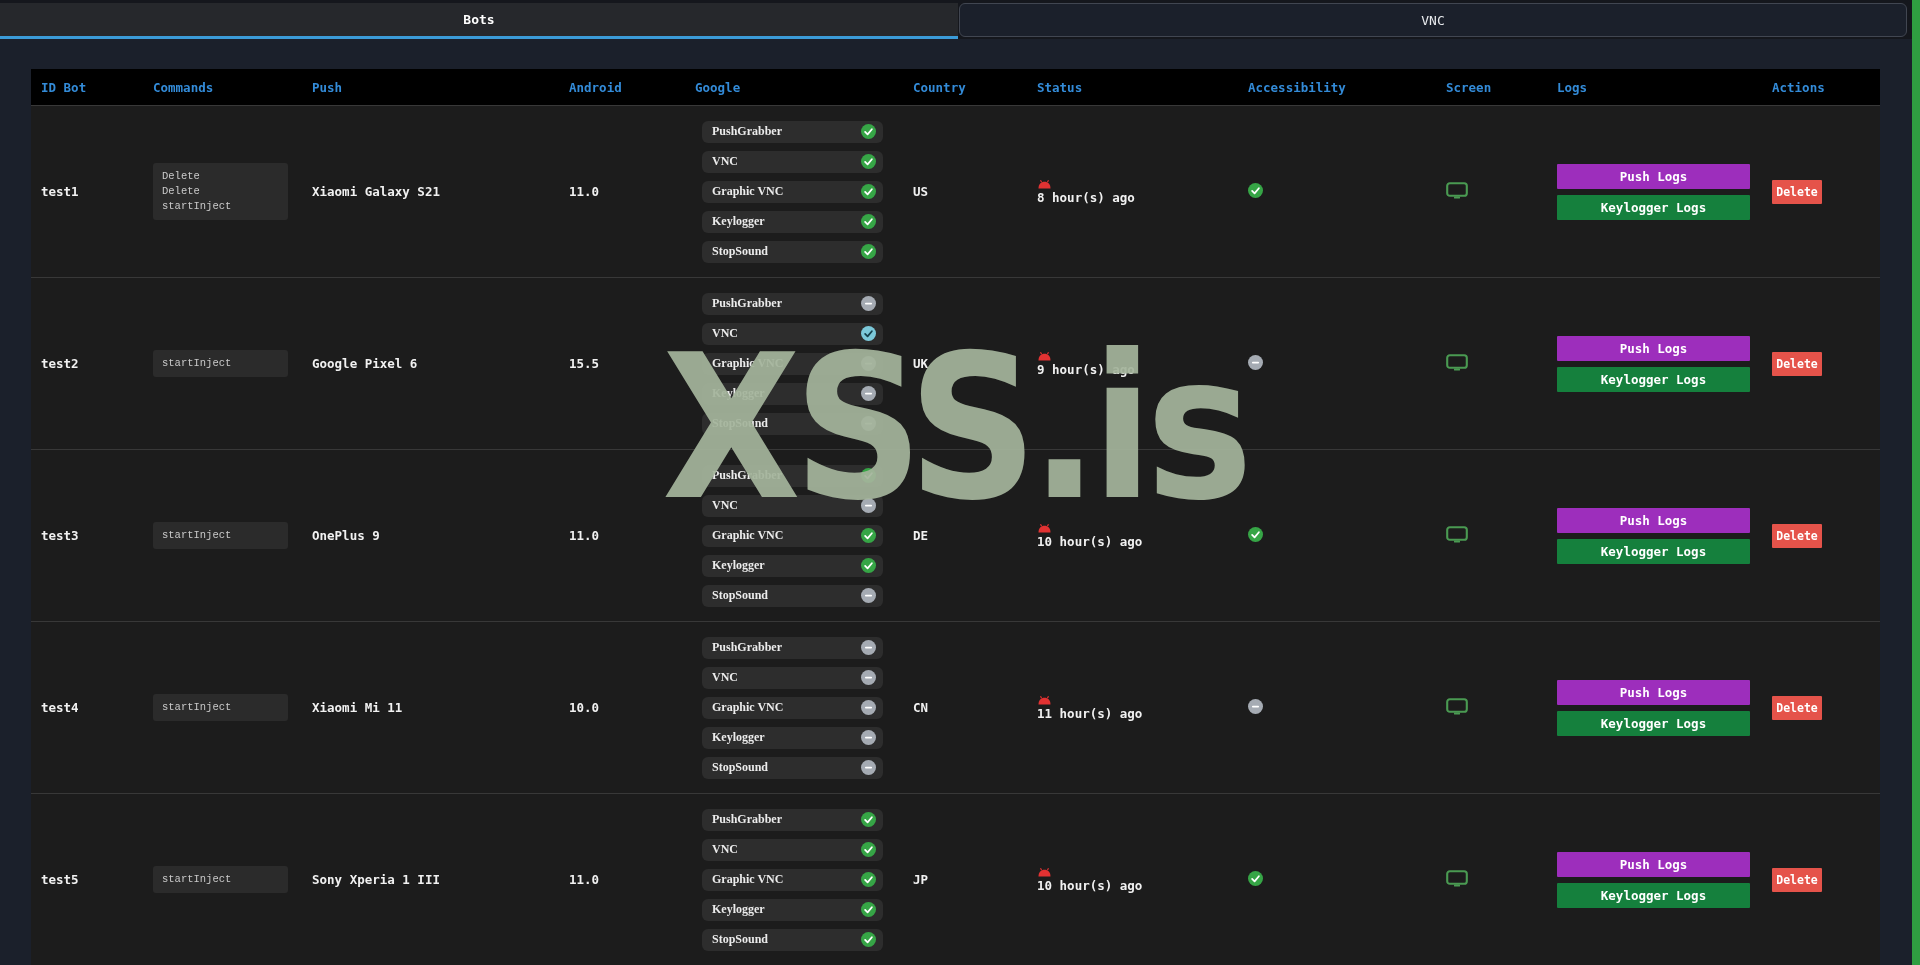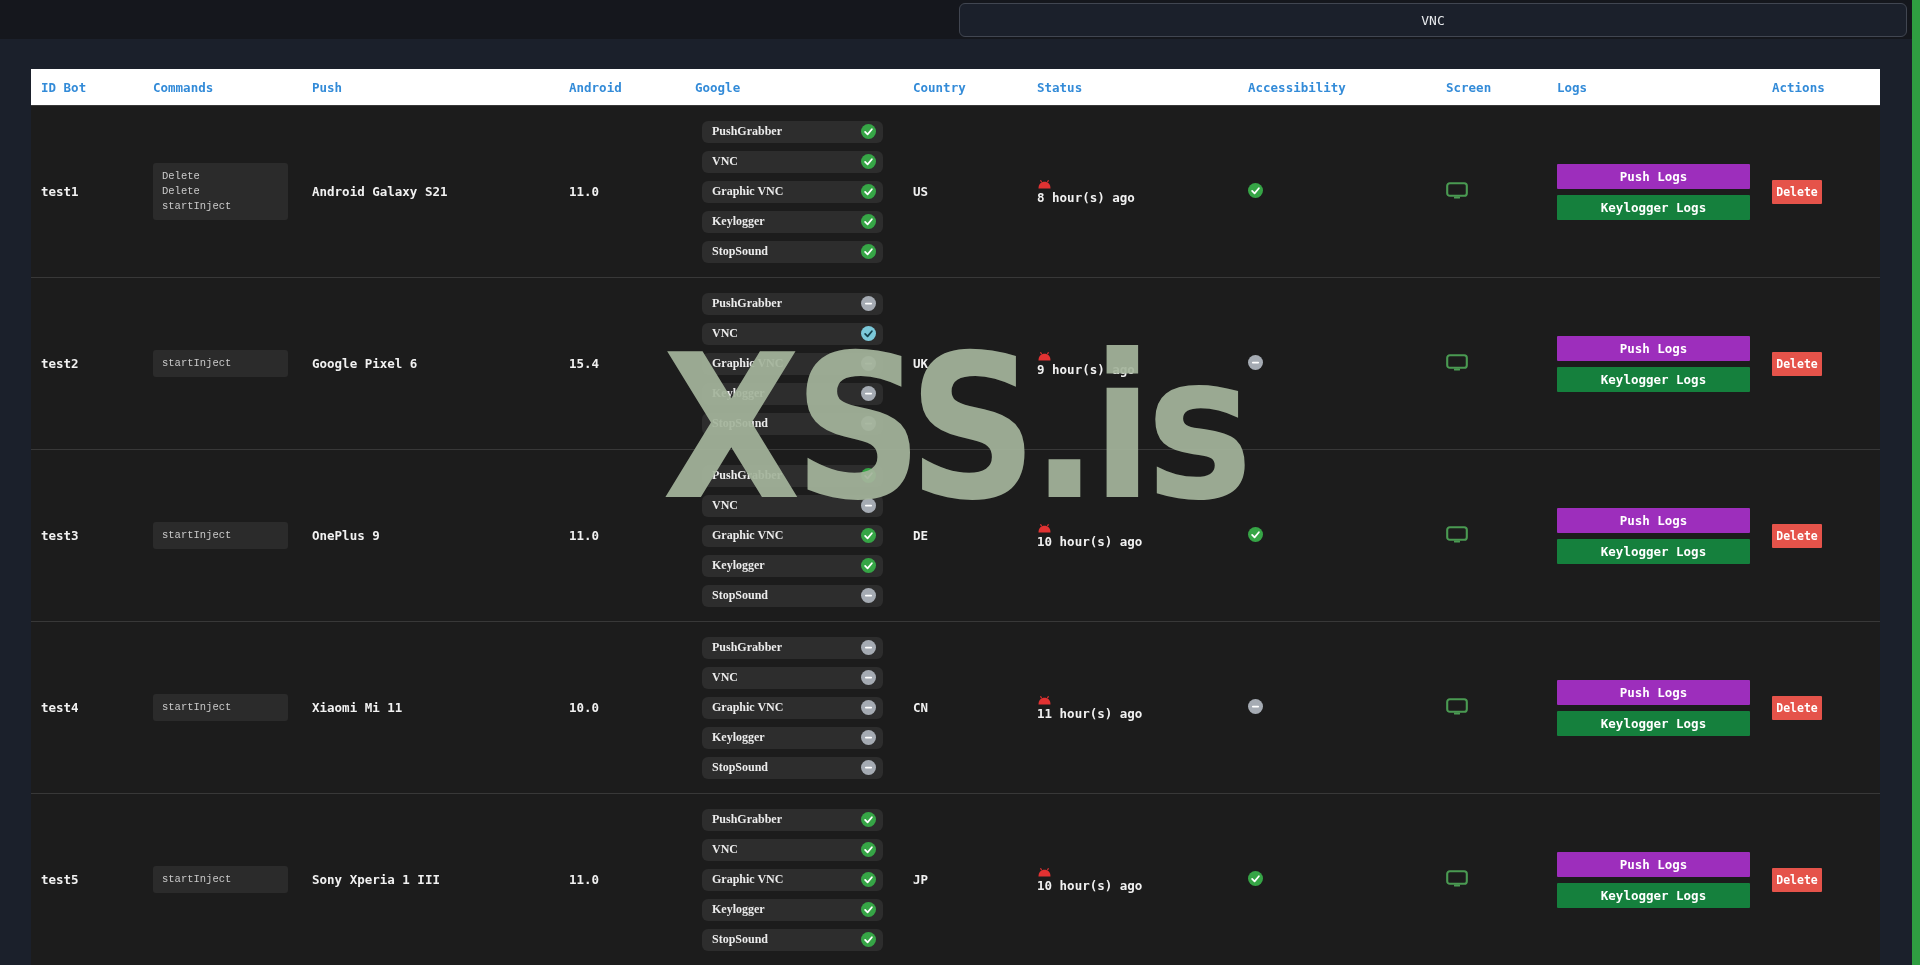--- a/index.html
+++ b/index.html
@@ -26,21 +26,21 @@
   }
 
   
   .table { position:absolute; left:31px; top:69px; width:1849px; background:#1c1c1c; }
   .grid-cols {
     display:grid;
     grid-template-columns:112px 159px 257px 126px 218px 124px 211px 198px 111px 215px 108px;
     padding-left:10px;
   }
   .thead {
-    height:36px; align-items:center; background:#ffffff;
+    height:36px; align-items:center; background:#000000;
     color:#338bd8; font-weight:bold; font-size:12.5px;
   }
   .row {
     min-height:172px; align-items:center;
     border-top:1px solid #383838; background:#1c1c1c;
   }
   .cell { font-size:12.5px; font-weight:bold; color:#f1f1f1; }
 
   .cmd-box {
     width:135px; background:#2b2b2b; border-radius:3px; padding:6px 9px;
@@ -78,20 +78,23 @@
     transform:scaleX(0.9); transform-origin:left top;
     pointer-events:none;
   }
 </style>
 </head>
 <body>
 
 <div class="app">
 
   <div class="tabbar">
+    <div class="tab tab-bots">
+      <span>Bots</span>
+    </div>
     <div class="tab tab-vnc">
       <span>VNC</span>
     </div>
   </div>
 
   <div class="table">
     <div class="thead grid-cols">
       <div class="hcell">ID Bot</div>
       <div class="hcell">Commands</div>
       <div class="hcell">Push</div>
@@ -103,21 +106,21 @@
       <div class="hcell">Screen</div>
       <div class="hcell">Logs</div>
       <div class="hcell">Actions</div>
     </div>
     <div id="tbody">
         <div class="row grid-cols">
           <div class="cell">test1</div>
           <div class="cell">
             <div class="cmd-box"><div class="cmd-line">Delete</div><div class="cmd-line">Delete</div><div class="cmd-line">startInject</div></div>
           </div>
-          <div class="cell">Android Galaxy S21</div>
+          <div class="cell">Xiaomi Galaxy S21</div>
           <div class="cell">11.0</div>
           <div class="cell pills">
             <div class="pill">
               <span>PushGrabber</span>
               <svg width="15" height="15" viewBox="0 0 16 16">
                 <circle cx="8" cy="8" r="8" fill="#36a546"></circle>
                 <path d="M4.4 8.4 L7 11 L11.6 5.6" stroke="#fff" stroke-width="1.9" fill="none" stroke-linecap="round" stroke-linejoin="round"></path>
               </svg>
             </div>
             <div class="pill">
@@ -175,21 +178,21 @@
           <div class="cell">
             <button class="btn btn-del">Delete</button>
           </div>
         </div>
         <div class="row grid-cols">
           <div class="cell">test2</div>
           <div class="cell">
             <div class="cmd-box"><div class="cmd-line">startInject</div></div>
           </div>
           <div class="cell">Google Pixel 6</div>
-          <div class="cell">15.4</div>
+          <div class="cell">15.5</div>
           <div class="cell pills">
             <div class="pill">
               <span>PushGrabber</span>
               <svg width="15" height="15" viewBox="0 0 16 16">
                 <circle cx="8" cy="8" r="8" fill="#a5abb3"></circle>
                 <rect x="4.2" y="7.1" width="7.6" height="1.9" rx="0.95" fill="#fff"></rect>
               </svg>
             </div>
             <div class="pill">
               <span>VNC</span>

